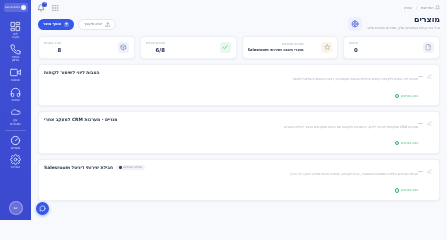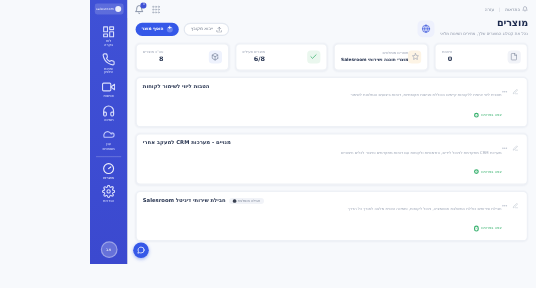--- a/index.html
+++ b/index.html
@@ -4,21 +4,21 @@
 <style>
   * { box-sizing: border-box; margin: 0; padding: 0; }
   html, body {
     width: 447px; height: 220px;
     overflow: hidden;
     font-family: "DejaVu Sans", "Liberation Sans", sans-serif;
     background: #f7f9fc;
   }
   #app {
     position: relative;
-    width: 372px; height: 220px;
+    width: 447px; height: 220px;
     display: flex;
     flex-direction: row-reverse;
     background: #a3a3a3;
   }
 
   
   .sidebar {
     width: 31px; height: 220px;
     background: linear-gradient(180deg,#3f51d6 0%,#3b49cf 100%);
     display: flex; flex-direction: column; align-items: center;

